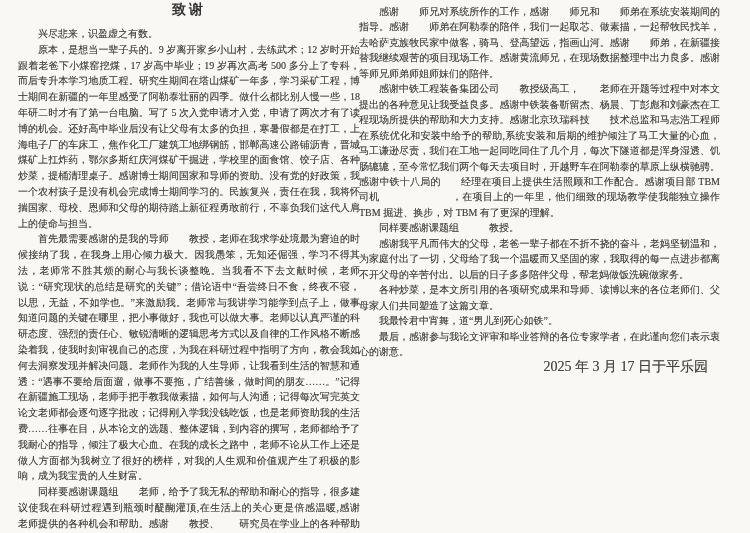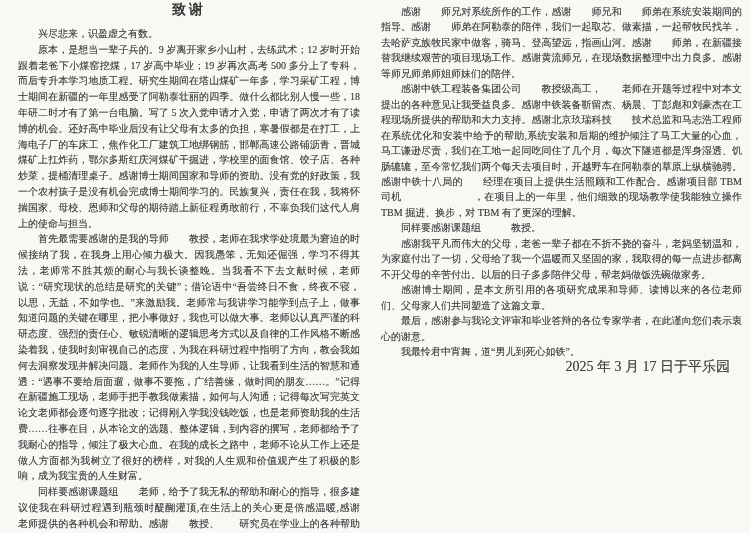--- a/index.html
+++ b/index.html
@@ -9,21 +9,21 @@
     position: relative;
     overflow: hidden;
     font-family: "Liberation Serif", "DejaVu Serif", serif;
   }
   .page {
     position: absolute;
     top: 0;
     color: #3e3e3e;
   }
   .page-left  { left: 18px;  top: 1px; width: 342px; }
-  .page-right { left: 381px; top: 4px; width: 361px; }
+  .page-right { left: 359px; top: 4px; width: 361px; }
   .doc-title {
     margin: 0 0 7px 0;
     text-align: center;
     font-size: 14px;
     font-weight: bold;
     letter-spacing: 3px;
     color: #333;
   }
   .para {
     margin: 0;
@@ -54,17 +54,17 @@
   <p class="para">原本，是想当一辈子兵的。9 岁离开家乡小山村，去练武术；12 岁时开始跟着老爸下小煤窑挖煤，17 岁高中毕业；19 岁再次高考 500 多分上了专科，而后专升本学习地质工程。研究生期间在塔山煤矿一年多，学习采矿工程，博士期间在新疆的一年里感受了阿勒泰壮丽的四季。做什么都比别人慢一些，18 年研二时才有了第一台电脑。写了 5 次入党申请才入党，申请了两次才有了读博的机会。还好高中毕业后没有让父母有太多的负担，寒暑假都是在打工，上海电子厂的车床工，焦作化工厂建筑工地绑钢筋，邯郸高速公路铺沥青，晋城煤矿上扛炸药，鄂尔多斯红庆河煤矿干掘进，学校里的面食馆、饺子店、各种炒菜，提桶清理桌子。感谢博士期间国家和导师的资助。没有党的好政策，我一个农村孩子是没有机会完成博士期间学习的。民族复兴，责任在我，我将怀揣国家、母校、恩师和父母的期待踏上新征程勇敢前行，不辜负我们这代人肩上的使命与担当。</p>
   <p class="para">首先最需要感谢的是我的导师　　教授，老师在我求学处境最为窘迫的时候接纳了我，在我身上用心倾力极大。因我愚笨，无知还倔强，学习不得其法，老师常不胜其烦的耐心与我长谈整晚。当我看不下去文献时候，老师说：“研究现状的总结是研究的关键”；借论语中“吾尝终日不食，终夜不寝，以思，无益，不如学也。”来激励我。老师常与我讲学习能学到点子上，做事知道问题的关键在哪里，把小事做好，我也可以做大事。老师以认真严谨的科研态度、强烈的责任心、敏锐清晰的逻辑思考方式以及自律的工作风格不断感染着我，使我时刻审视自己的态度，为我在科研过程中指明了方向，教会我如何去洞察发现并解决问题。老师作为我的人生导师，让我看到生活的智慧和通透：“遇事不要给后面遛，做事不要拖，广结善缘，做时间的朋友……。”记得在新疆施工现场，老师手把手教我做素描，如何与人沟通；记得每次写完英文论文老师都会逐句逐字批改；记得刚入学我没钱吃饭，也是老师资助我的生活费……往事在目，从本论文的选题、整体逻辑，到内容的撰写，老师都给予了我耐心的指导，倾注了极大心血。在我的成长之路中，老师不论从工作上还是做人方面都为我树立了很好的榜样，对我的人生观和价值观产生了积极的影响，成为我宝贵的人生财富。</p>
   <p class="para">同样要感谢课题组　　老师，给予了我无私的帮助和耐心的指导，很多建议使我在科研过程遇到瓶颈时醍醐灌顶,在生活上的关心更是倍感温暖,感谢　　老师提供的各种机会和帮助。感谢　　教授、　　研究员在学业上的各种帮助和鼓励，让我看到文人风骨和拼搏精神，论文开题、中期等阶段，两位老师都提供了宝贵的意见和指导，感谢两位老师在模型计算过程中提供的计算资源。</p>
 </div>
 
 <div class="page page-right">
   <p class="para">感谢　　师兄对系统所作的工作，感谢　　师兄和　　师弟在系统安装期间的指导。感谢　　师弟在阿勒泰的陪伴，我们一起取芯、做素描，一起帮牧民找羊，去哈萨克族牧民家中做客，骑马、登高望远，指画山河。感谢　　师弟，在新疆接替我继续艰苦的项目现场工作。感谢黄流师兄，在现场数据整理中出力良多。感谢　　　　　　　　　　　　　　　　　　　　等师兄师弟师姐师妹们的陪伴。</p>
   <p class="para">感谢中铁工程装备集团公司　　教授级高工，　　老师在开题等过程中对本文提出的各种意见让我受益良多。感谢中铁装备靳留杰、杨晨、丁彭彪和刘豪杰在工程现场所提供的帮助和大力支持。感谢北京玖瑞科技　　技术总监和马志浩工程师在系统优化和安装中给予的帮助,系统安装和后期的维护倾注了马工大量的心血，马工谦逊尽责，我们在工地一起同吃同住了几个月，每次下隧道都是浑身湿透、饥肠辘辘，至今常忆我们两个每天去项目时，开越野车在阿勒泰的草原上纵横驰骋。感谢中铁十八局的　　经理在项目上提供生活照顾和工作配合。感谢项目部 TBM 司机　　　　　　　，在项目上的一年里，他们细致的现场教学使我能独立操作 TBM 掘进、换步，对 TBM 有了更深的理解。</p>
   <p class="para">同样要感谢课题组　　　教授。</p>
   <p class="para">感谢我平凡而伟大的父母，老爸一辈子都在不折不挠的奋斗，老妈坚韧温和，为家庭付出了一切，父母给了我一个温暖而又坚固的家，我取得的每一点进步都离不开父母的辛苦付出。以后的日子多多陪伴父母，帮老妈做饭洗碗做家务。</p>
-  <p class="para">感谢博士期间，是本文所引用的各项研究成果和导师、读博以来的各位老师们、父母家人们共同塑造了这篇文章。</p>
+  <p class="para">各种炒菜，是本文所引用的各项研究成果和导师、读博以来的各位老师们、父母家人们共同塑造了这篇文章。</p>
+  <p class="para">我最怜君中宵舞，道“男儿到死心如铁”。</p>
   <p class="para">最后，感谢参与我论文评审和毕业答辩的各位专家学者，在此谨向您们表示衷心的谢意。</p>
-  <p class="para">我最怜君中宵舞，道“男儿到死心如铁”。</p>
   <p class="date-line">2025 年 3 月 17 日于平乐园</p>
 </div>
 
 </body></html>

